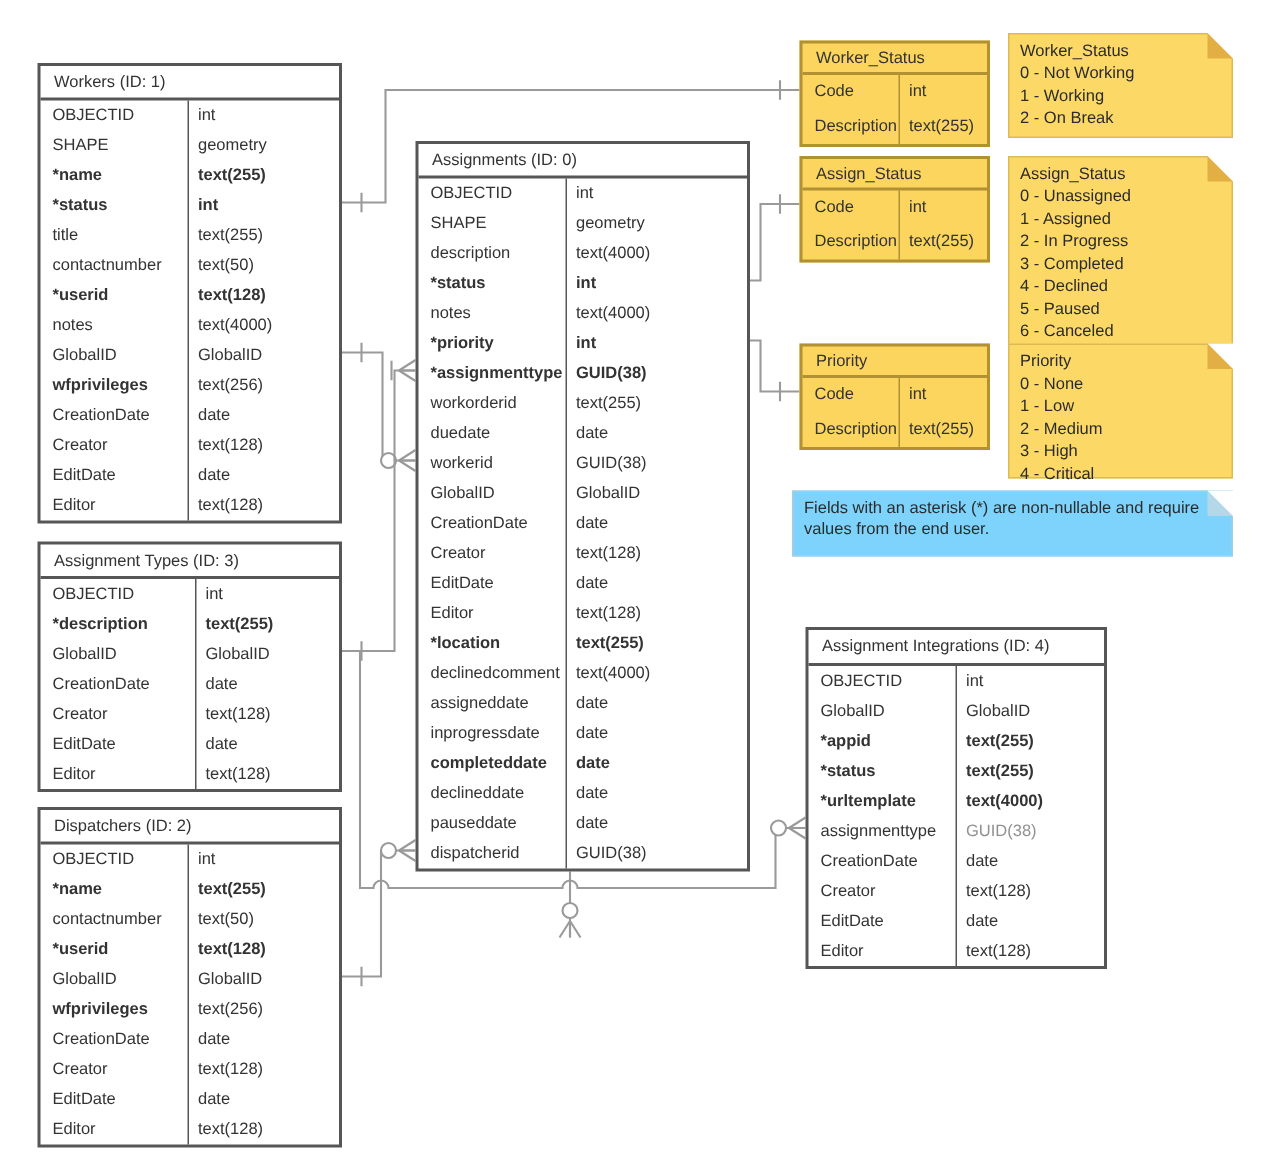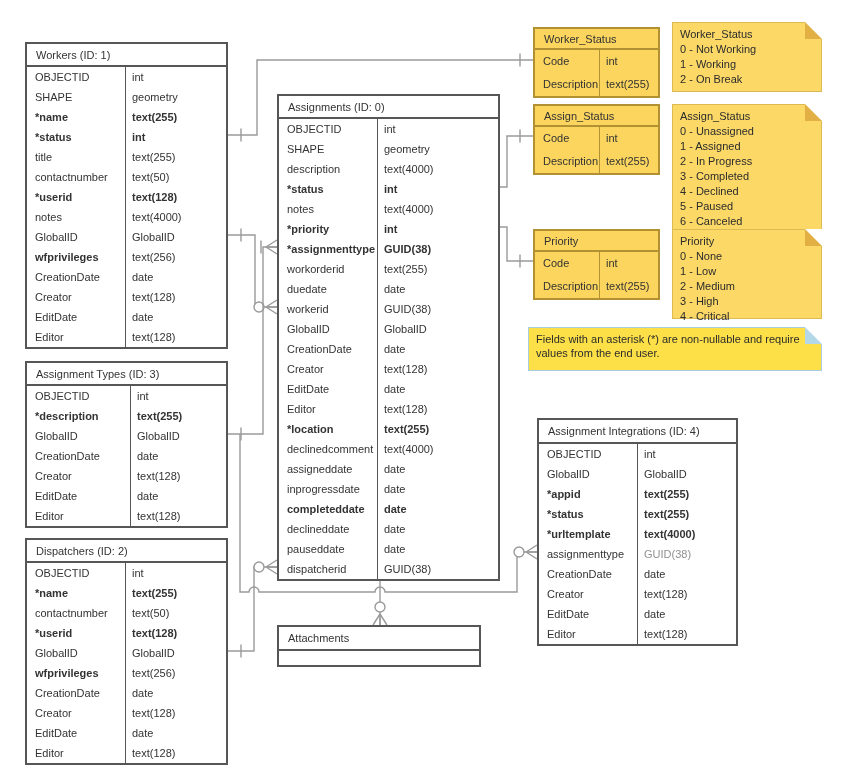--- a/index.html
+++ b/index.html
@@ -32,21 +32,21 @@
   .snote{
     position:absolute;z-index:2;box-sizing:border-box;
     font-size:11px;line-height:15px;color:#2b2b2b;
     padding:4px 7px;border:1px solid #DCBB55;background:#FCD967;
   }
   .snote::after{
     content:"";position:absolute;top:-1px;right:-1px;width:0;height:0;
     border-style:solid;border-width:0 17px 17px 0;
     border-color:transparent #ffffff #E2AF44 transparent;
   }
-  .snote.blue{background:#fde047;border-color:#A6CDE0;}
+  .snote.blue{background:#7dd3fc;border-color:#A6CDE0;}
   .snote.blue::after{border-color:transparent #ffffff #B5D8E8 transparent;}
   .snote .nline{white-space:nowrap;}
   .snote.blue{line-height:14px;}
 </style>
 </head>
 <body>
 
 <div class="canvas" id="canvas">
   <svg id="wires" width="850" height="783">
       <g>
@@ -382,24 +382,20 @@
           <span class="fname">EditDate</span>
           <span class="ftype" style="left: 105px;">date</span>
         </div>
         <div class="frow" style="height: 20px; line-height: 20px;">
           <span class="fname">Editor</span>
           <span class="ftype" style="left: 105px;">text(128)</span>
         </div>
         <div class="coldiv" style="left: 98px; top: 0px; height: 200px;"></div>
       </div>
     </div>
-    <div class="etable" style="left: 277px; top: 625px; width: 204px; height: 42px;">
-      <div class="ttl" style="height: 24px;">Attachments</div>
-      <div class="rows" style="height: 14px;"></div>
-    </div>
     <div class="etable lookup" style="left: 533px; top: 27px; width: 127px; height: 71px;">
       <div class="ttl" style="height: 21px;">Worker_Status</div>
       <div class="rows" style="height: 46px;">
         <div class="frow" style="height: 23px; line-height: 23px;">
           <span class="fname">Code</span>
           <span class="ftype" style="left: 71px;">int</span>
         </div>
         <div class="frow" style="height: 23px; line-height: 23px;">
           <span class="fname">Description</span>
           <span class="ftype" style="left: 71px;">text(255)</span>

